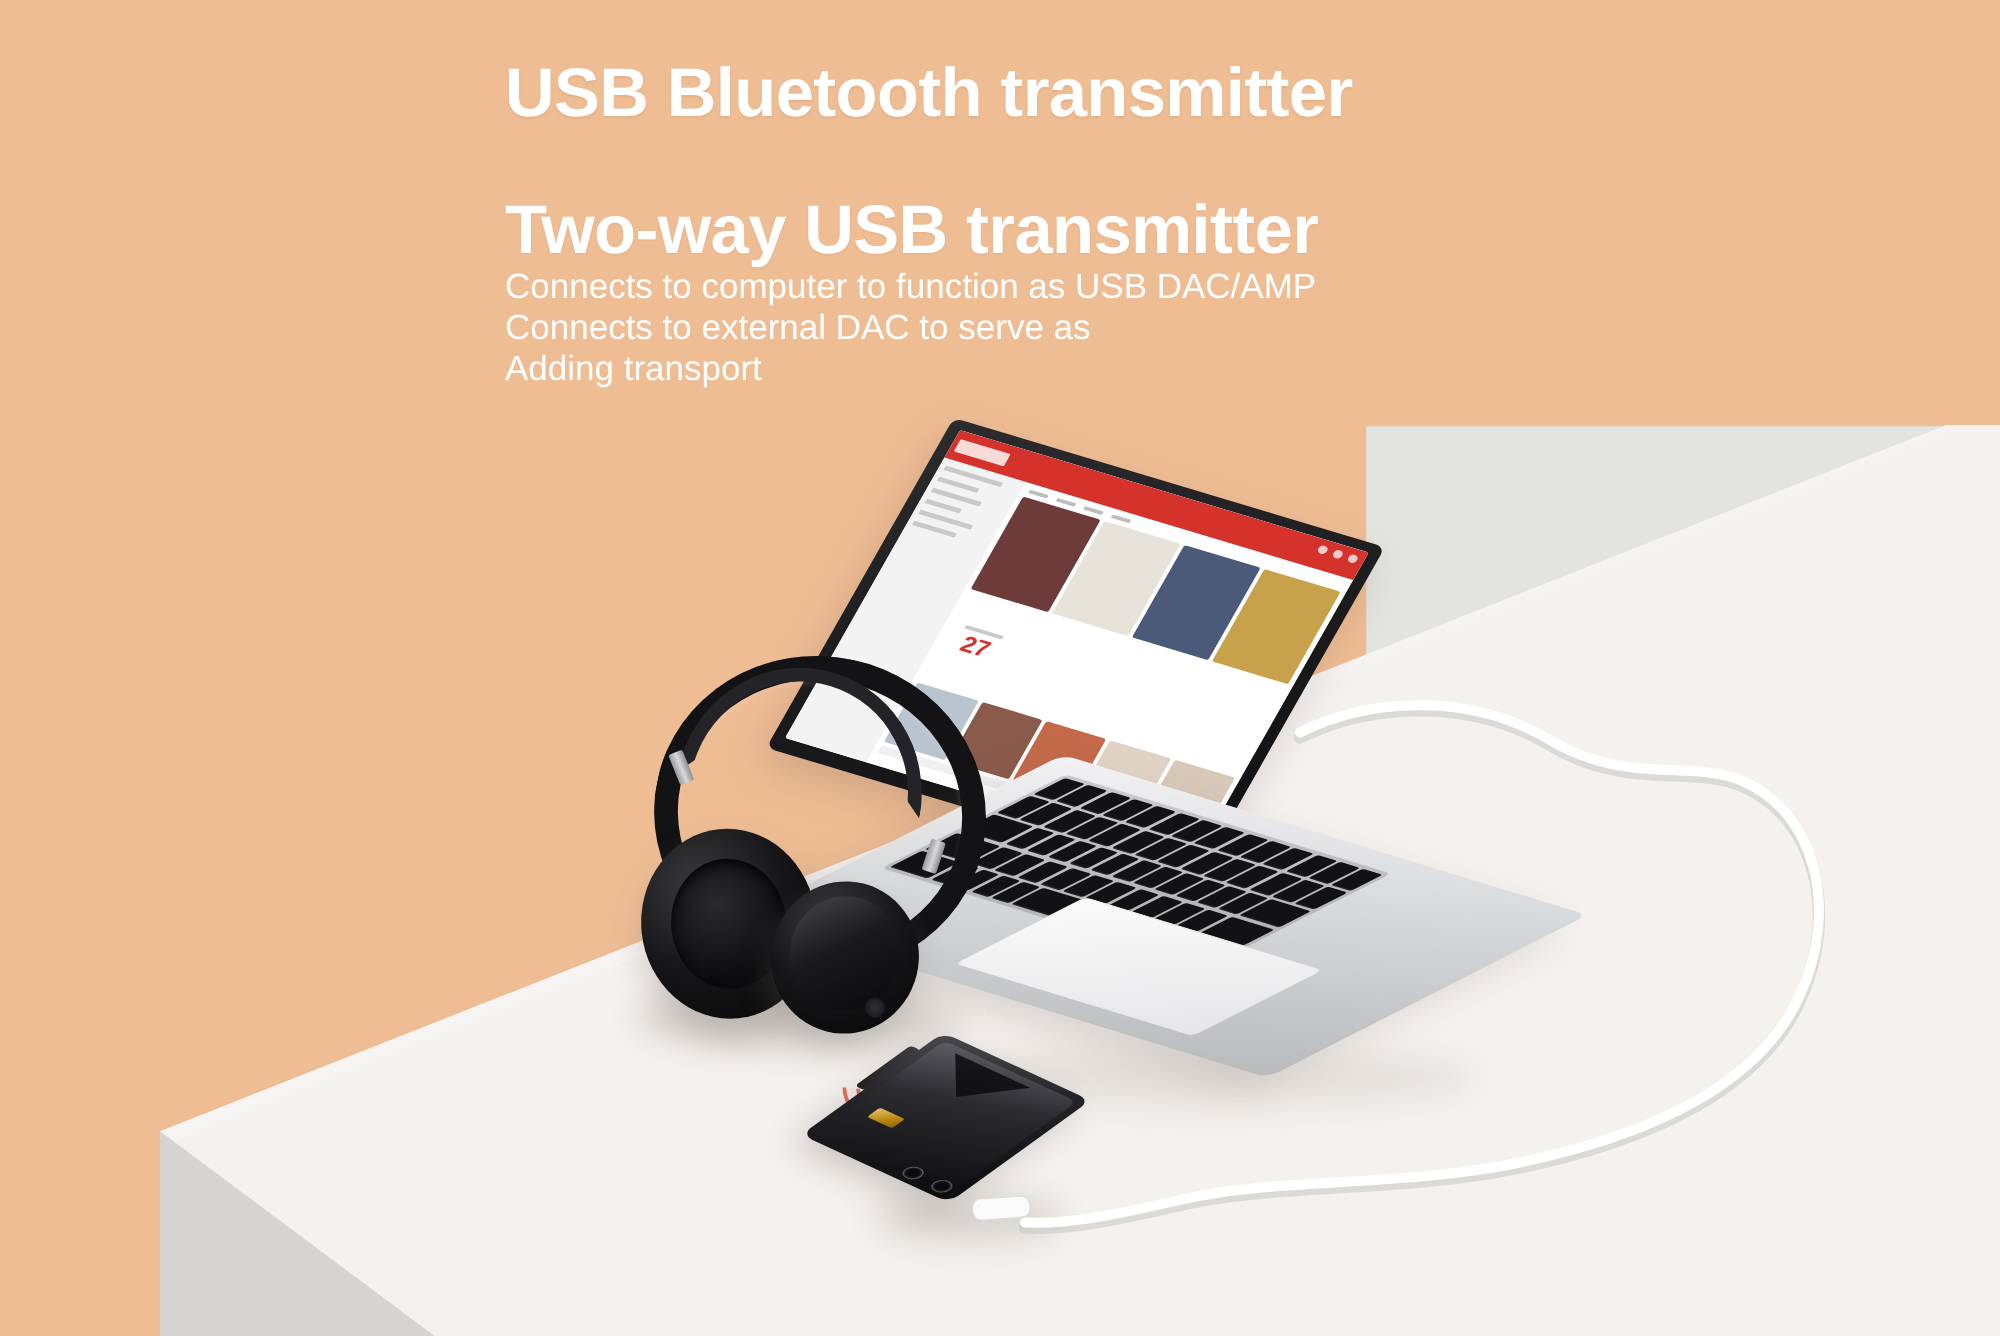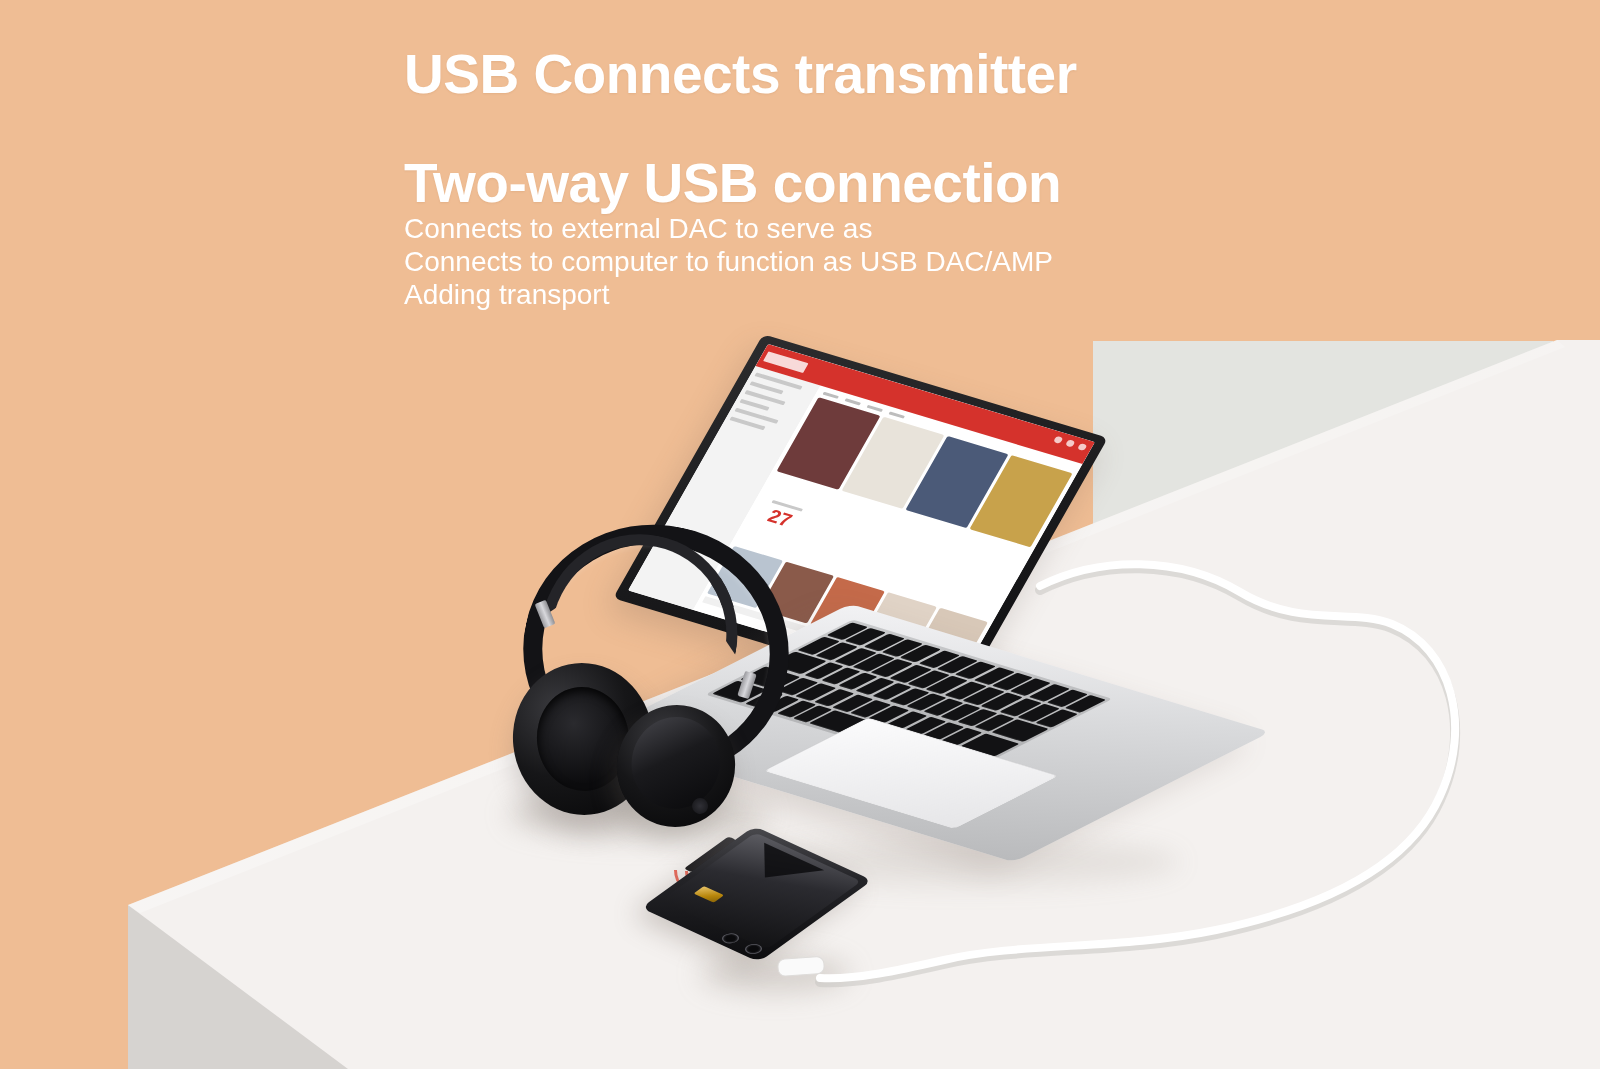--- a/index.html
+++ b/index.html
@@ -189,27 +189,27 @@
 
 <div id="stage">
 
   <div class="wall-panel"></div>
   <div class="table-top"></div>
   <div class="table-front"></div>
   <div class="table-edge-hl"></div>
 
   <div class="copy">
     <div>
-      <h1 class="h1">USB Connects transmitter</h1>
+      <h1 class="h1">USB Bluetooth transmitter</h1>
     </div>
     <div class="block2">
-      <h1 class="h1">Two-way USB connection</h1>
+      <h1 class="h1">Two-way USB transmitter</h1>
       <p class="sub">
+        <span class="sub-line">Connects to computer to function as USB DAC/AMP</span>
         <span class="sub-line">Connects to external DAC to serve as</span>
-        <span class="sub-line">Connects to computer to function as USB DAC/AMP</span>
         <span class="sub-line">Adding transport</span>
       </p>
     </div>
   </div>
 
   <div class="sh sh-lap"></div>
   <div class="sh sh-cans"></div>
 
   <div id="laptop">
     <div class="lid">

